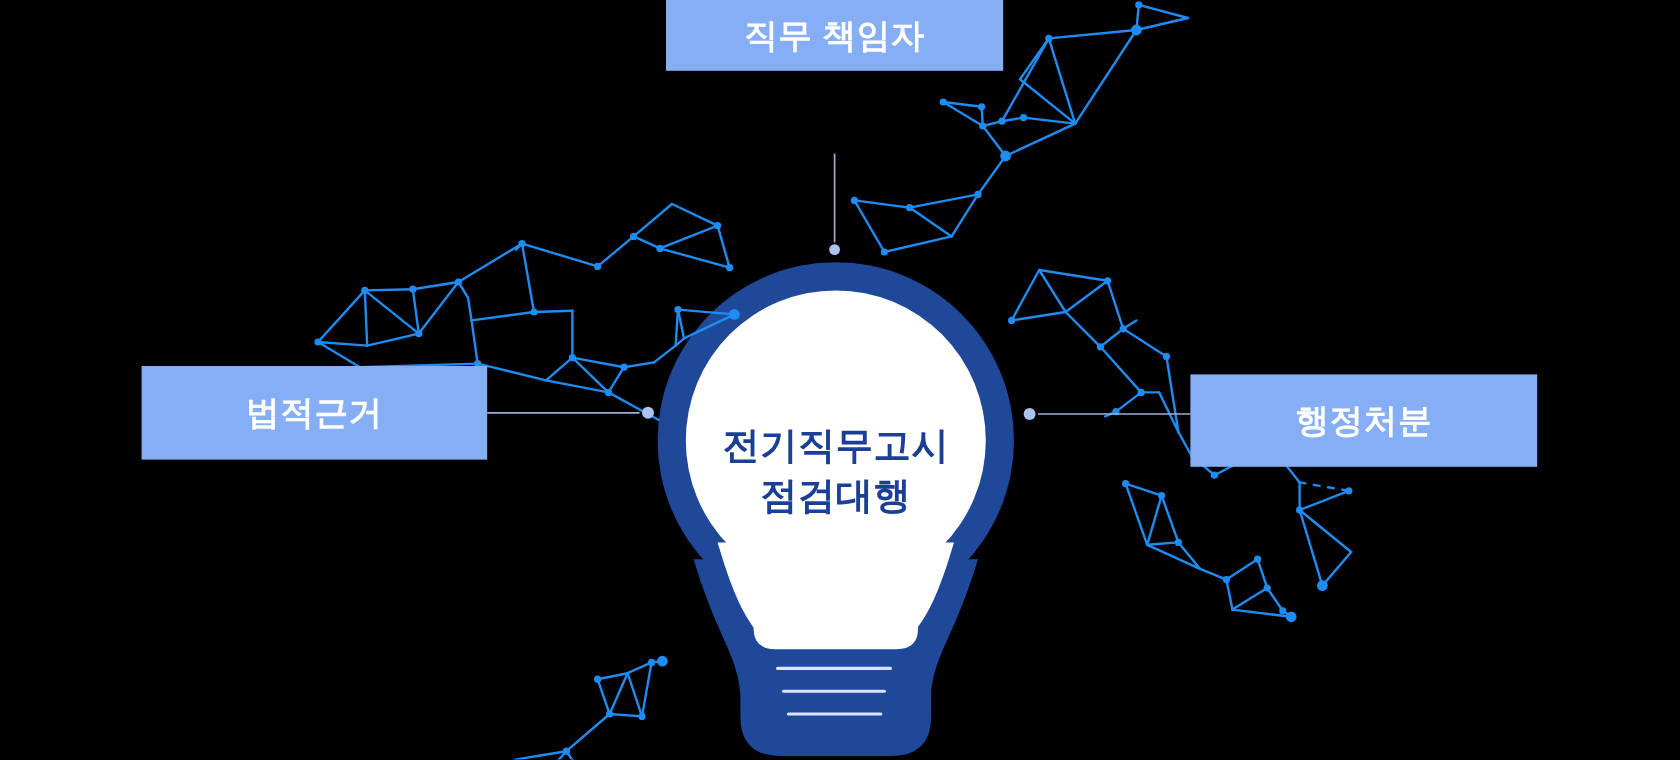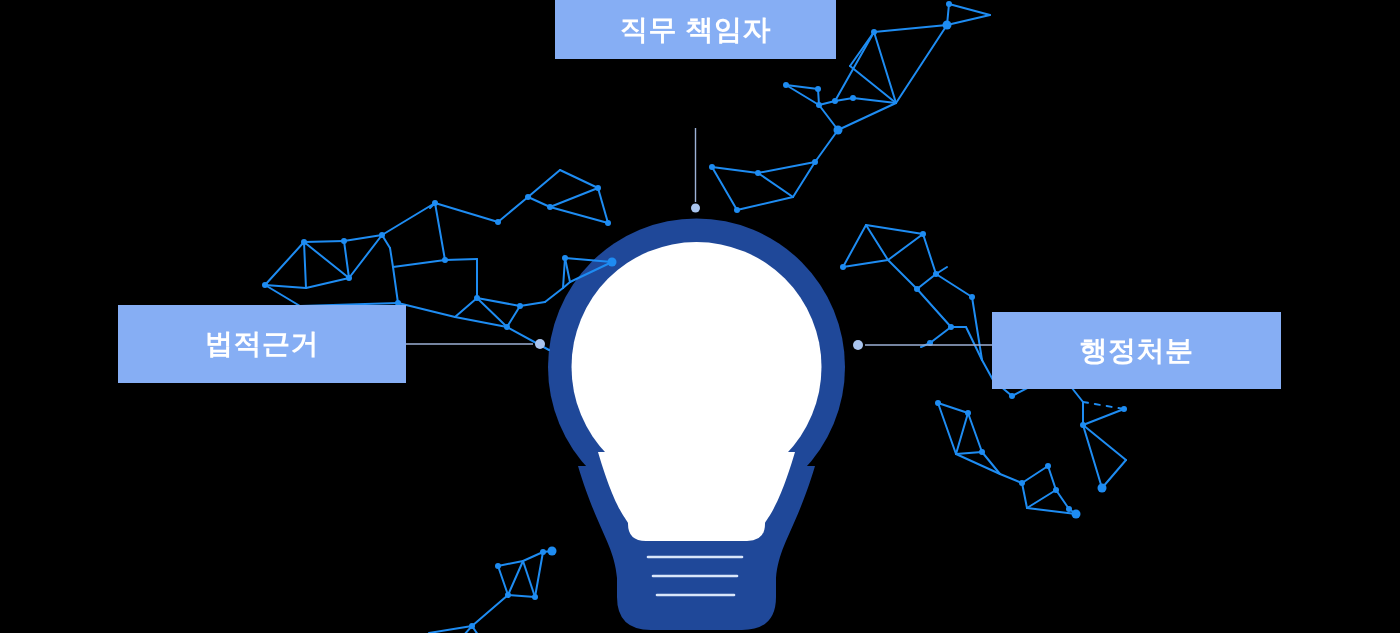--- a/index.html
+++ b/index.html
@@ -279,13 +279,15 @@
   <span>직무 책임자</span>
 </div>
 <div class="label-box" id="box-left">
   <span>법적근거</span>
 </div>
 <div class="label-box" id="box-right">
   <span>행정처분</span>
 </div>
 
 <div id="bulb-text">
+  <div>전기직무고시</div>
+  <div>점검대행</div>
 </div>
 
 </body></html>

